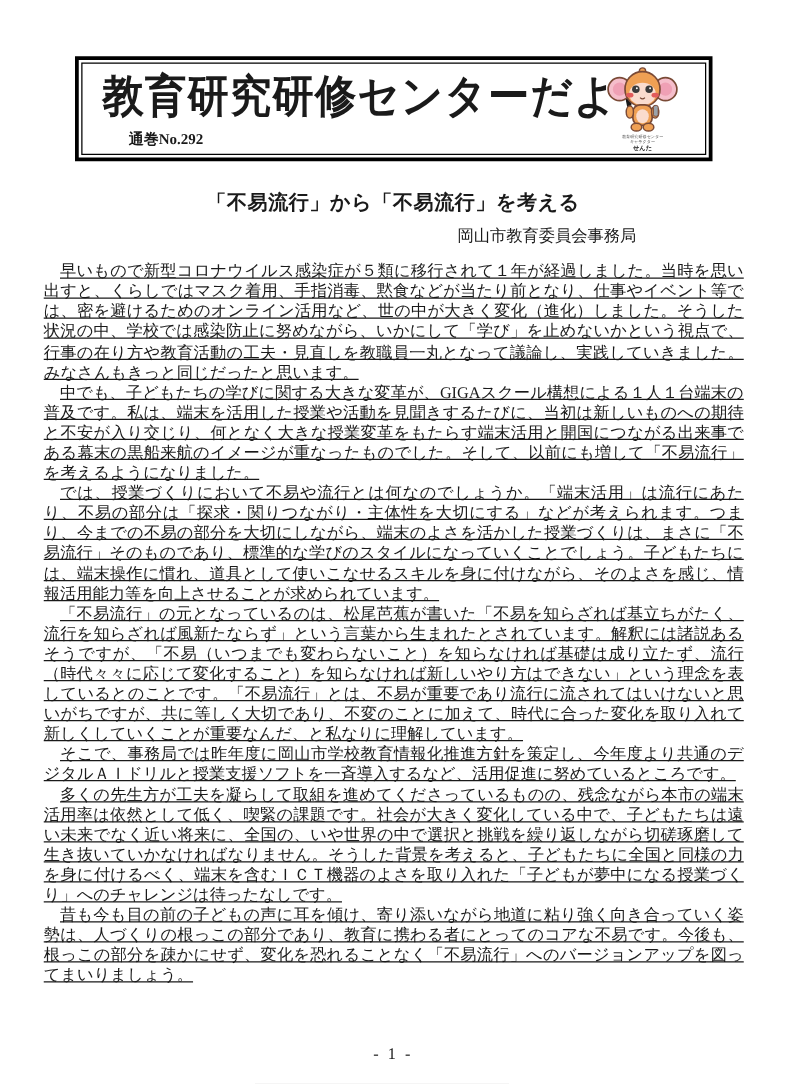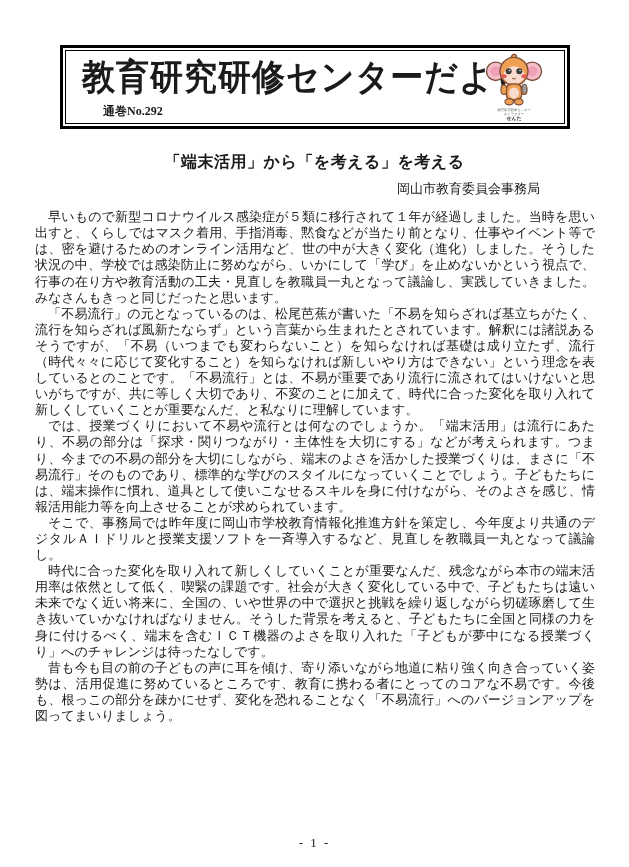--- a/index.html
+++ b/index.html
@@ -38,29 +38,29 @@
     font-family:"Liberation Sans",sans-serif; white-space:nowrap;
   }
   .mascot-name { font-weight:700; font-size:9px; color:#222; }
   
   .article-title {
     margin:23px 0 0 0; text-align:center;
     font-family:"Liberation Sans","DejaVu Sans",sans-serif;
     font-weight:700; font-size:16px; letter-spacing:0.5px;
   }
   .byline {
-    margin-top:6px; padding-right:89px; text-align:right;
+    margin-top:6px; padding-right:120px; text-align:right;
     font-size:13px; line-height:1.55;
     font-family:"Liberation Sans","DejaVu Sans",sans-serif;
   }
   .body-text {
     margin:10px 34px 0 35px;
     font-size:13px; line-height:16.1px; text-align:justify;
   }
-  .body-text p { margin:0; text-indent:1em; }
+  .body-text p { margin:0; text-indent:1em;text-decoration:underline; }
   
   .page-number {
     position:absolute; left:0; right:0; bottom:16px;
     text-align:center; font-size:13px; letter-spacing:2px;
   }
   svg .ol { stroke:var(--mascot_outline); }
 </style>
 </head>
 <body>
 
@@ -110,29 +110,30 @@
           <div>教育研究研修センター</div>
           <div>キャラクター</div>
           <div class="mascot-name">せんた</div>
         </div>
       </div>
     </div>
   </div>
 
   <div style="height:129px"></div>
 
-  <h1 class="article-title">「端末活用」から「を考える」を考える</h1>
+  <h1 class="article-title">「不易流行」から「不易流行」を考える</h1>
 
   <div class="byline">
     <div>岡山市教育委員会事務局</div>
   </div>
 
   <div class="body-text">
     <p>早いもので新型コロナウイルス感染症が５類に移行されて１年が経過しました。当時を思い出すと、くらしではマスク着用、手指消毒、黙食などが当たり前となり、仕事やイベント等では、密を避けるためのオンライン活用など、世の中が大きく変化（進化）しました。そうした状況の中、学校では感染防止に努めながら、いかにして「学び」を止めないかという視点で、行事の在り方や教育活動の工夫・見直しを教職員一丸となって議論し、実践していきました。みなさんもきっと同じだったと思います。</p>
+    <p>中でも、子どもたちの学びに関する大きな変革が、GIGAスクール構想による１人１台端末の普及です。私は、端末を活用した授業や活動を見聞きするたびに、当初は新しいものへの期待と不安が入り交じり、何となく大きな授業変革をもたらす端末活用と開国につながる出来事である幕末の黒船来航のイメージが重なったものでした。そして、以前にも増して「不易流行」を考えるようになりました。</p>
+    <p>では、授業づくりにおいて不易や流行とは何なのでしょうか。「端末活用」は流行にあたり、不易の部分は「探求・関りつながり・主体性を大切にする」などが考えられます。つまり、今までの不易の部分を大切にしながら、端末のよさを活かした授業づくりは、まさに「不易流行」そのものであり、標準的な学びのスタイルになっていくことでしょう。子どもたちには、端末操作に慣れ、道具として使いこなせるスキルを身に付けながら、そのよさを感じ、情報活用能力等を向上させることが求められています。</p>
     <p>「不易流行」の元となっているのは、松尾芭蕉が書いた「不易を知らざれば基立ちがたく、流行を知らざれば風新たならず」という言葉から生まれたとされています。解釈には諸説あるそうですが、「不易（いつまでも変わらないこと）を知らなければ基礎は成り立たず、流行（時代々々に応じて変化すること）を知らなければ新しいやり方はできない」という理念を表しているとのことです。「不易流行」とは、不易が重要であり流行に流されてはいけないと思いがちですが、共に等しく大切であり、不変のことに加えて、時代に合った変化を取り入れて新しくしていくことが重要なんだ、と私なりに理解しています。</p>
-    <p>では、授業づくりにおいて不易や流行とは何なのでしょうか。「端末活用」は流行にあたり、不易の部分は「探求・関りつながり・主体性を大切にする」などが考えられます。つまり、今までの不易の部分を大切にしながら、端末のよさを活かした授業づくりは、まさに「不易流行」そのものであり、標準的な学びのスタイルになっていくことでしょう。子どもたちには、端末操作に慣れ、道具として使いこなせるスキルを身に付けながら、そのよさを感じ、情報活用能力等を向上させることが求められています。</p>
-    <p>そこで、事務局では昨年度に岡山市学校教育情報化推進方針を策定し、今年度より共通のデジタルＡＩドリルと授業支援ソフトを一斉導入するなど、見直しを教職員一丸となって議論し。</p>
-    <p>時代に合った変化を取り入れて新しくしていくことが重要なんだ、残念ながら本市の端末活用率は依然として低く、喫緊の課題です。社会が大きく変化している中で、子どもたちは遠い未来でなく近い将来に、全国の、いや世界の中で選択と挑戦を繰り返しながら切磋琢磨して生き抜いていかなければなりません。そうした背景を考えると、子どもたちに全国と同様の力を身に付けるべく、端末を含むＩＣＴ機器のよさを取り入れた「子どもが夢中になる授業づくり」へのチャレンジは待ったなしです。</p>
-    <p>昔も今も目の前の子どもの声に耳を傾け、寄り添いながら地道に粘り強く向き合っていく姿勢は、活用促進に努めているところです、教育に携わる者にとってのコアな不易です。今後も、根っこの部分を疎かにせず、変化を恐れることなく「不易流行」へのバージョンアップを図ってまいりましょう。</p>
+    <p>そこで、事務局では昨年度に岡山市学校教育情報化推進方針を策定し、今年度より共通のデジタルＡＩドリルと授業支援ソフトを一斉導入するなど、活用促進に努めているところです。</p>
+    <p>多くの先生方が工夫を凝らして取組を進めてくださっているものの、残念ながら本市の端末活用率は依然として低く、喫緊の課題です。社会が大きく変化している中で、子どもたちは遠い未来でなく近い将来に、全国の、いや世界の中で選択と挑戦を繰り返しながら切磋琢磨して生き抜いていかなければなりません。そうした背景を考えると、子どもたちに全国と同様の力を身に付けるべく、端末を含むＩＣＴ機器のよさを取り入れた「子どもが夢中になる授業づくり」へのチャレンジは待ったなしです。</p>
+    <p>昔も今も目の前の子どもの声に耳を傾け、寄り添いながら地道に粘り強く向き合っていく姿勢は、人づくりの根っこの部分であり、教育に携わる者にとってのコアな不易です。今後も、根っこの部分を疎かにせず、変化を恐れることなく「不易流行」へのバージョンアップを図ってまいりましょう。</p>
   </div>
 
   <div class="page-number">- 1 -</div>
 </div>
 
 </body></html>

